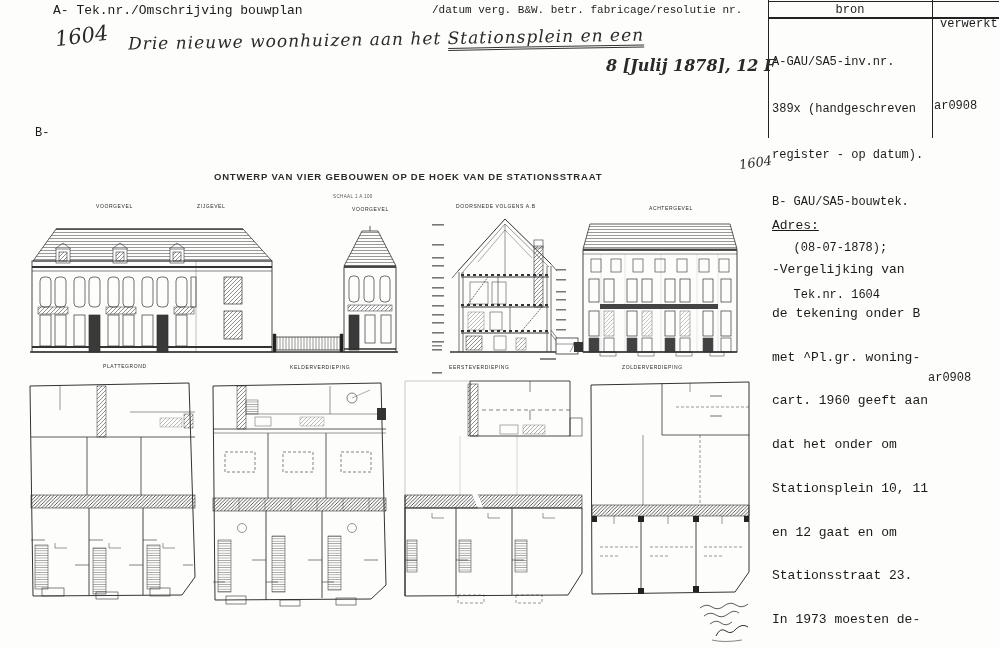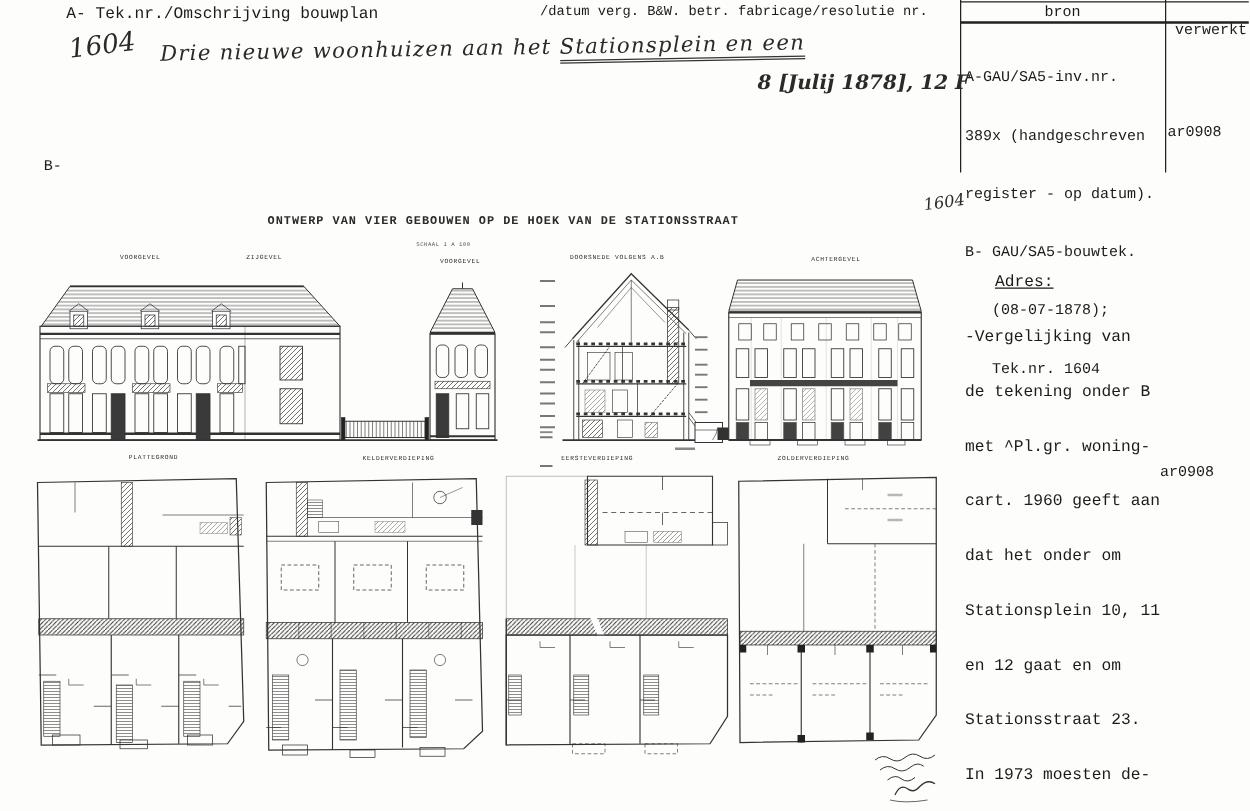--- a/index.html
+++ b/index.html
@@ -1,21 +1,21 @@
 <!DOCTYPE html>
 <html><head>
 <meta charset="utf-8">
 <style>
   html,body{margin:0;padding:0;background:#e8e8e8;}
   .card{position:relative;width:1000px;height:649px;background:#fdfdfc;overflow:hidden;
         font-family:"Liberation Mono","DejaVu Sans Mono",monospace;color:#1b1b1b;}
   .abs{position:absolute;white-space:pre;}
   .mono{font-family:"Liberation Mono","DejaVu Sans Mono",monospace;}
   .hand{font-family:"DejaVu Serif","Liberation Serif",serif;font-style:italic;color:#2a2a2a;}
-  .tiny{font-family:Liberation Mono, monospace;color:#2b2b2b;}
+  .tiny{font-family:Liberation Sans, sans-serif;color:#2b2b2b;}
   .u1{border-bottom:1px solid #333;}
   .u2{border-bottom:3px double #333;}
   svg{position:absolute;left:0;top:0;}
   .vline{position:absolute;width:1px;background:#222;}
   .hline{position:absolute;height:1px;background:#222;}
 </style>
 </head>
 <body>
 
 <div class="card">
@@ -394,21 +394,21 @@
   <div class="abs tiny" style="left:197px;top:203px;font-size:5px;letter-spacing:0.6px;">ZIJGEVEL</div>
   <div class="abs tiny" style="left:352px;top:206px;font-size:5px;letter-spacing:0.6px;">VOORGEVEL</div>
   <div class="abs tiny" style="left:456px;top:203px;font-size:5px;letter-spacing:0.6px;">DOORSNEDE VOLGENS A.B</div>
   <div class="abs tiny" style="left:649px;top:205px;font-size:5px;letter-spacing:0.6px;">ACHTERGEVEL</div>
   <div class="abs tiny" style="left:103px;top:363px;font-size:5px;letter-spacing:0.6px;">PLATTEGROND</div>
   <div class="abs tiny" style="left:290px;top:364px;font-size:5px;letter-spacing:0.6px;">KELDERVERDIEPING</div>
   <div class="abs tiny" style="left:449px;top:364px;font-size:5px;letter-spacing:0.6px;">EERSTEVERDIEPING</div>
   <div class="abs tiny" style="left:622px;top:364px;font-size:5px;letter-spacing:0.6px;">ZOLDERVERDIEPING</div>
 
   <div class="abs mono" style="left:772px;top:190px;font-size:13px;line-height:14.6px;">
-    <div style="text-decoration:underline;margin-left:24px;">Adres:</div>
+    <div style="text-decoration:underline;">Adres:</div>
     <div>-Vergelijking van</div>
     <div>de tekening onder B</div>
     <div>met ^Pl.gr. woning-</div>
     <div>cart. 1960 geeft aan</div>
     <div>dat het onder om</div>
     <div>Stationsplein 10, 11</div>
     <div>en 12 gaat en om</div>
     <div>Stationsstraat 23.</div>
     <div>In 1973 moesten de-</div>
     

